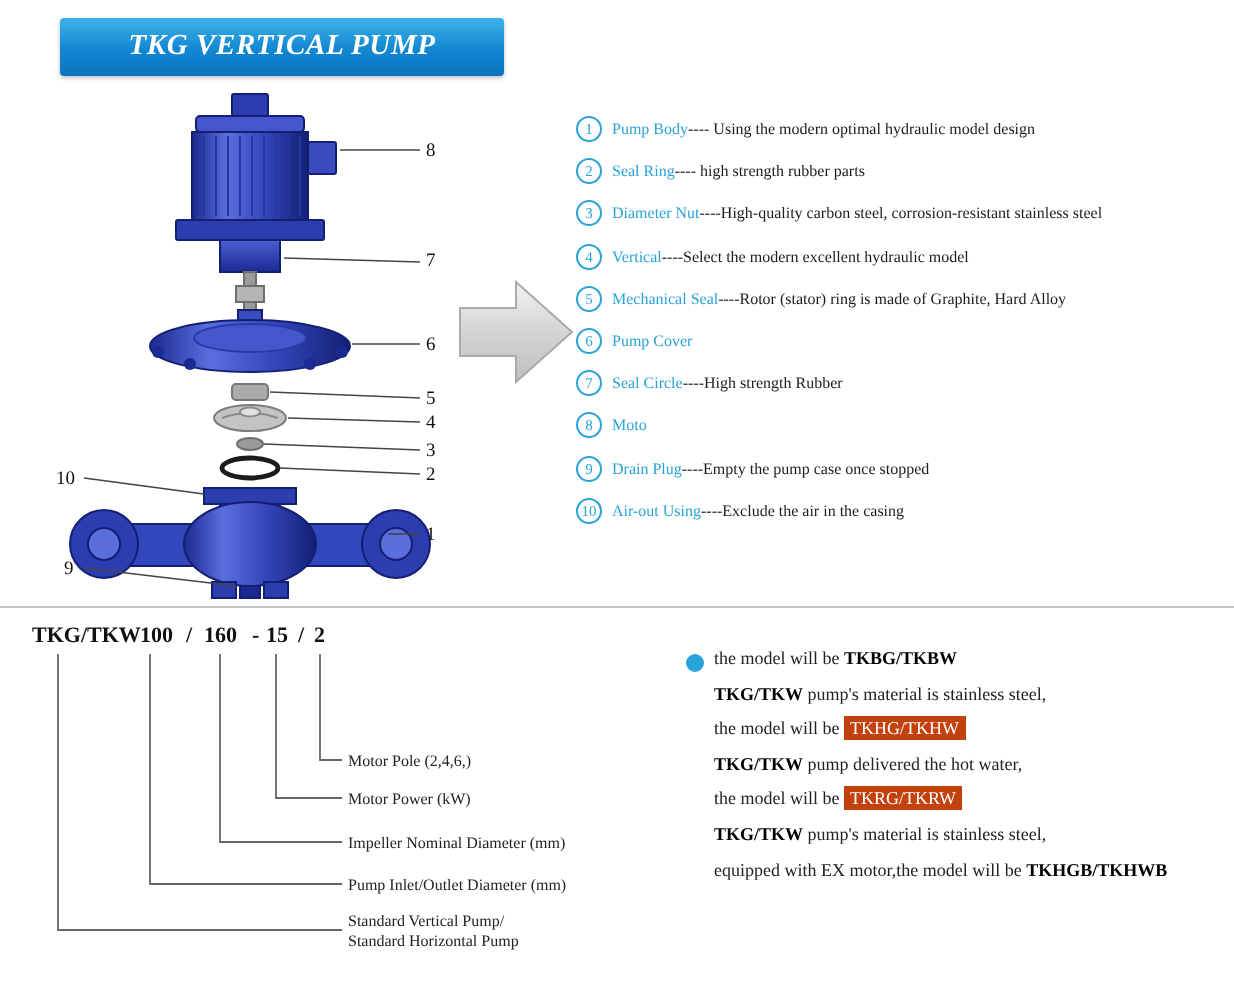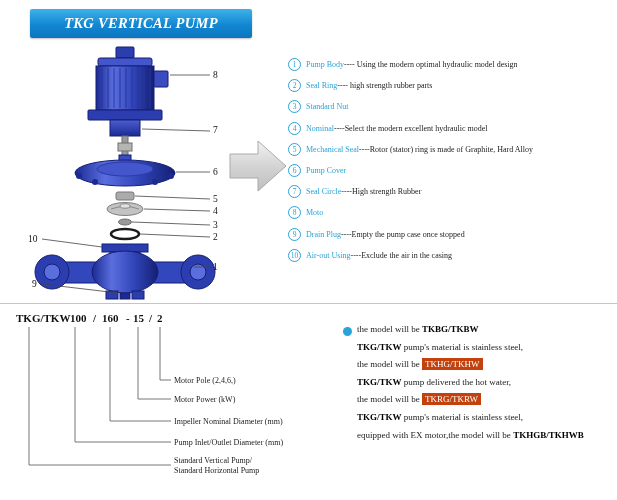--- a/index.html
+++ b/index.html
@@ -178,25 +178,26 @@
       <span class="pname">Pump Body</span>
       <span class="pdesc"> ---- Using the modern optimal hydraulic model design</span>
     </div>
     <div class="part-row">
       <span class="pnum">2</span>
       <span class="pname">Seal Ring</span>
       <span class="pdesc"> ---- high strength rubber parts</span>
     </div>
     <div class="part-row">
       <span class="pnum">3</span>
-      <span class="pname">Standard Nut</span>
+      <span class="pname">Diameter Nut</span>
+      <span class="pdesc"> ----High-quality carbon steel, corrosion-resistant stainless steel</span>
     </div>
     <div class="part-row">
       <span class="pnum">4</span>
-      <span class="pname">Nominal</span>
+      <span class="pname">Vertical</span>
       <span class="pdesc"> ----Select the modern excellent hydraulic model</span>
     </div>
     <div class="part-row">
       <span class="pnum">5</span>
       <span class="pname">Mechanical Seal</span>
       <span class="pdesc"> ----Rotor (stator) ring is made of Graphite, Hard Alloy</span>
     </div>
     <div class="part-row">
       <span class="pnum">6</span>
       <span class="pname">Pump Cover</span>

